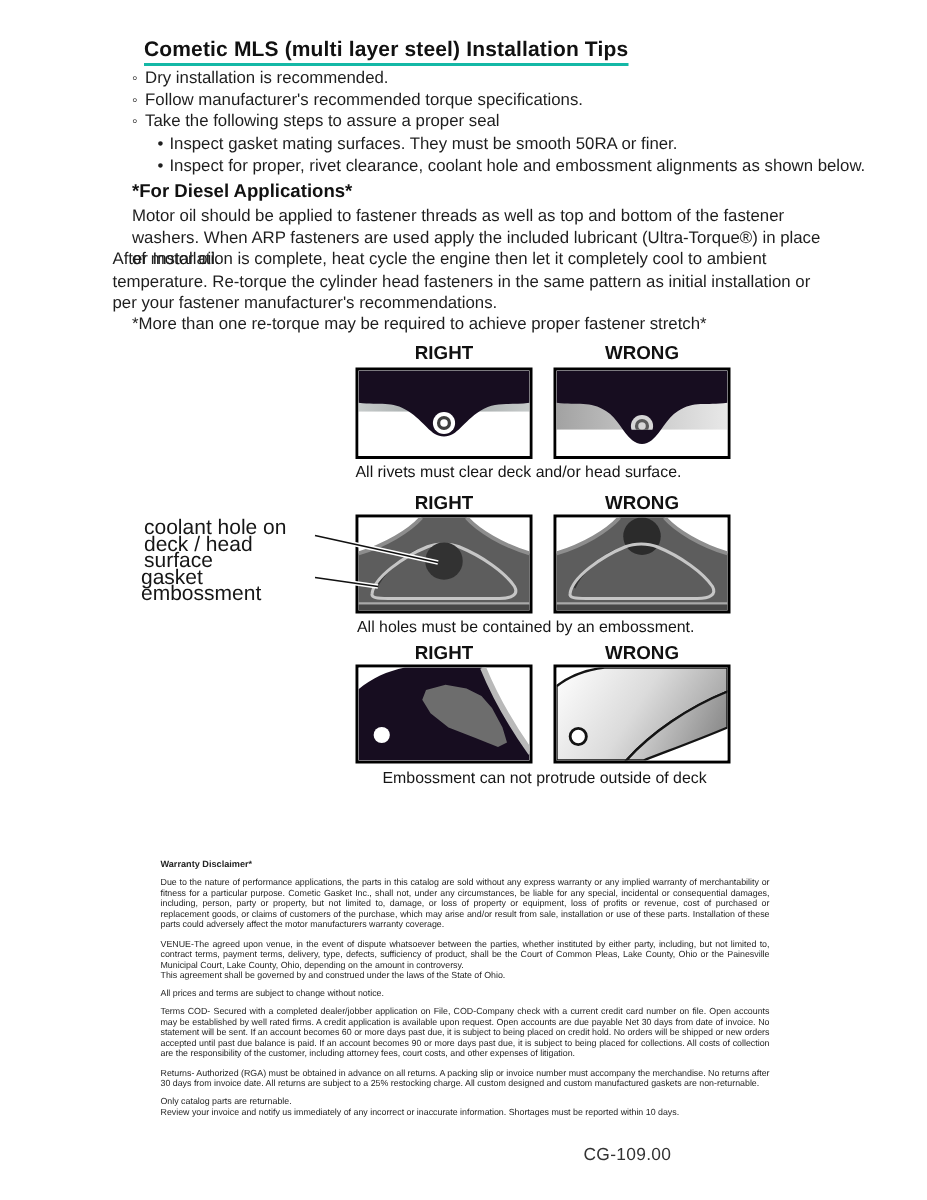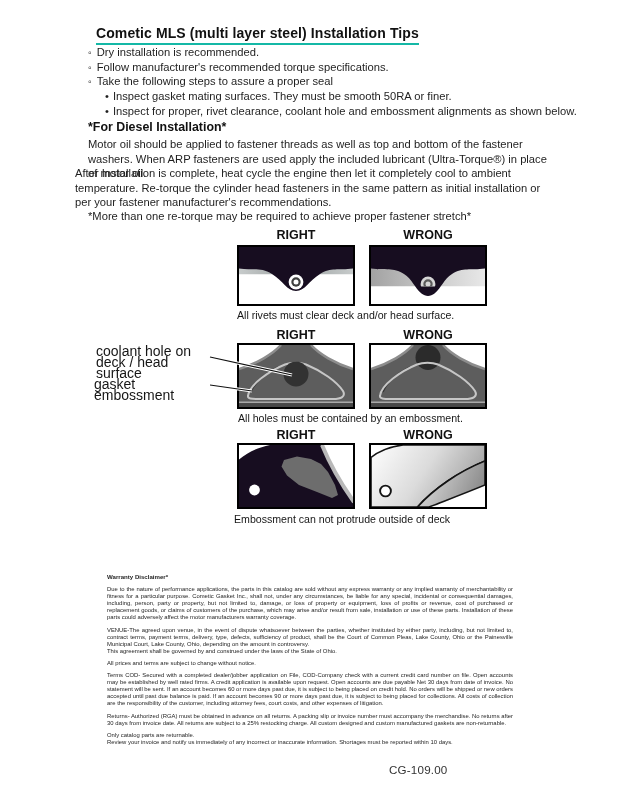--- a/index.html
+++ b/index.html
@@ -40,21 +40,21 @@
   </div>
 
   <div class="abs bullets body-text" style="left:88px; top:45px;">
     <div class="b">Dry installation is recommended.</div>
     <div class="b">Follow manufacturer's recommended torque specifications.</div>
     <div class="b">Take the following steps to assure a proper seal</div>
     <div class="sub">Inspect gasket mating surfaces.  They must be smooth 50RA or finer.</div>
     <div class="sub">Inspect for proper, rivet clearance, coolant hole and embossment alignments as shown below.</div>
   </div>
 
-  <div class="abs h2" style="left:88px; top:120px;">*For Diesel Installation*</div>
+  <div class="abs h2" style="left:88px; top:120px;">*For Diesel Applications*</div>
   <div class="abs body-text para" style="left:88px; top:137px;">Motor oil should be applied to fastener threads as well as top and bottom of the fastener washers. When ARP fasteners are used apply the included lubricant (Ultra-Torque®) in place of motor oil.</div>
   <div class="abs body-text para" style="left:75px; top:166px;">After Installation is complete, heat cycle the engine then let it completely cool to ambient temperature. Re-torque the cylinder head fasteners in the same pattern as initial installation or per your fastener manufacturer's recommendations.</div>
   <div class="abs body-text para" style="left:88px; top:209px;">*More than one re-torque may be required to achieve proper fastener stretch*</div>
 
   <div class="abs dg-label" style="left:237px; top:228px;">RIGHT</div>
   <div class="abs dg-label" style="left:369px; top:228px;">WRONG</div>
 
   <svg class="abs panel" style="left:237px; top:245px;" width="114" height="57" viewBox="0 0 114 57">
     <defs>
       <linearGradient id="r1g" x1="0" y1="0" x2="1" y2="0">
@@ -164,21 +164,21 @@
         <stop offset="0" stop-color="#e8e8e8"></stop>
           <stop offset="1" stop-color="#8f8f8f"></stop>
       </linearGradient>
     </defs>
     <rect width="114" height="62" fill="#ffffff"></rect>
     <path d="M0,12.5 C10,4.5 20,1.5 32,0 L114,0 L114,16 C88,26.5 63,43.5 46.5,62 L0,62 Z" fill="url(#b1g)" stroke="#141414" stroke-width="1.6"></path>
     <path d="M114,16 L114,40 C95,48 76,55 58,62 L46.5,62 C63,43.5 88,26.5 114,16 Z" fill="url(#b2g)" stroke="#141414" stroke-width="1.6"></path>
     <circle cx="14.5" cy="46" r="5.4" fill="#ffffff" stroke="#141414" stroke-width="1.9"></circle>
   </svg>
 
-  <div class="abs caption" style="left:234px; top:513px;">
+  <div class="abs caption" style="left:255px; top:513px;">
     <div>Embossment can not protrude outside of deck</div>
   </div>
 
   <div class="abs warranty" style="left:107px; top:573px;">
     <div class="wh">Warranty Disclaimer*</div>
     <div class="wp">Due to the nature of performance applications, the parts in this catalog are sold without any express warranty or any implied warranty of merchantability or fitness for a particular purpose.  Cometic Gasket Inc., shall not, under any circumstances, be liable for any special, incidental or consequential damages, including, person, party or property, but not limited to, damage, or loss of property or equipment, loss of profits or revenue, cost of purchased or replacement goods, or claims of customers of the purchase, which may arise and/or result from sale, installation or use of these parts.  Installation of these parts could adversely affect the motor manufacturers warranty coverage.</div>
     <div class="wl">VENUE-The agreed upon venue, in the event of dispute whatsoever between the parties, whether instituted by either party, including, but not limited to, contract terms, payment terms, delivery, type, defects, sufficiency of product, shall be the Court of Common Pleas, Lake County, Ohio or the Painesville Municipal Court, Lake County, Ohio, depending on the amount in controversy.</div>
     <div class="wp">This agreement shall be governed by and construed under the laws of the State of Ohio.</div>
     <div class="wp">All prices and terms are subject to change without notice.</div>
     <div class="wp">Terms COD- Secured with a completed dealer/jobber application on File, COD-Company check with a current credit card number on file.  Open accounts may be established by well rated firms.  A credit application is available upon request.  Open accounts are due payable Net 30 days from date of invoice.  No statement will be sent.  If an account becomes 60 or more days past due, it is subject to being placed on credit hold.  No orders will be shipped or new orders accepted until past due balance is paid.  If an account becomes 90 or more days past due, it is subject to being placed for collections.  All costs of collection are the responsibility of the customer, including attorney fees, court costs, and other expenses of litigation.</div>

